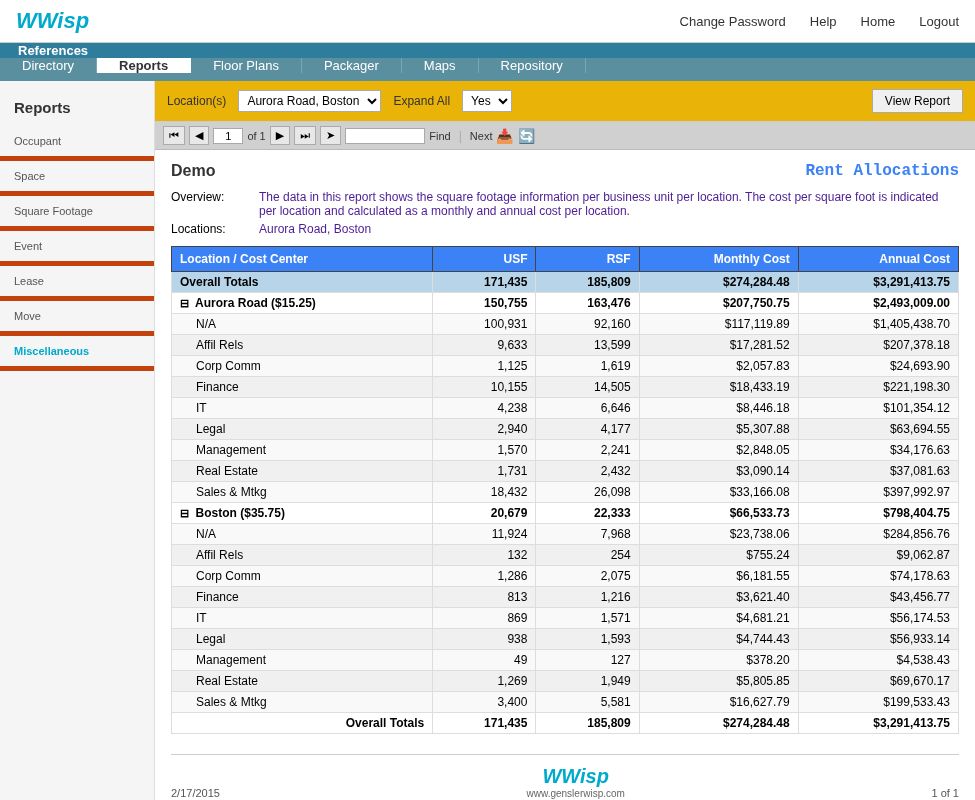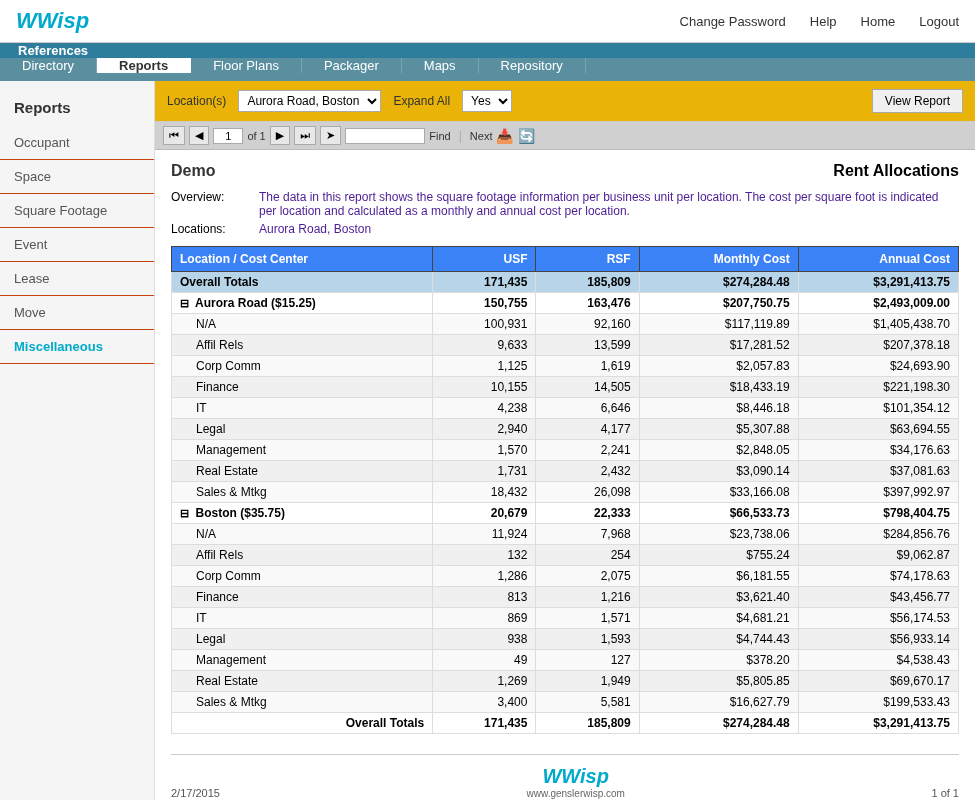--- a/index.html
+++ b/index.html
@@ -18,21 +18,21 @@
     .nav-tabs { display: flex; }
     .nav-tab { padding: 0 22px; display: flex; align-items: center; color: #fff; font-size: 13px; cursor: pointer; border-right: 1px solid rgba(255,255,255,0.2); }
     .nav-tab.active { background: #fff; color: #333; font-weight: bold; }
 
     
     .layout { display: flex; height: calc(800px - 76px); }
 
     
     .sidebar { width: 155px; background: #f5f5f5; border-right: 1px solid #ddd; flex-shrink: 0; padding-top: 8px; }
     .sidebar-title { padding: 10px 14px; font-size: 15px; font-weight: bold; color: #333; }
-    .sidebar-item { padding: 9px 14px; font-size: 13px; color: #555; cursor: pointer; border-bottom: 1px solid #c2410c; }
+    .sidebar-item { padding: 9px 14px; font-size: 11px; color: #555; cursor: pointer; border-bottom: 5px solid #c2410c; }
     .sidebar-item.highlight { color: #00aacc; font-weight: bold; }
 
     
     .main { flex: 1; overflow-y: auto; background: #fff; }
 
     
     .controls-bar { background: #eab308; padding: 8px 12px; display: flex; align-items: center; gap: 12px; border-bottom: 1px solid #ccc; }
     .controls-bar label { font-size: 12px; color: #333; }
     .controls-bar select { font-size: 12px; padding: 2px 4px; border: 1px solid #aaa; background: #fff; }
     .view-report-btn { margin-left: auto; padding: 4px 12px; background: #f0f0f0; border: 1px solid #aaa; font-size: 12px; cursor: pointer; }
@@ -43,21 +43,21 @@
     .toolbar-input { width: 30px; text-align: center; border: 1px solid #aaa; font-size: 11px; padding: 1px 2px; }
     .toolbar-text { font-size: 11px; color: #333; }
     .toolbar-search { width: 80px; border: 1px solid #aaa; font-size: 11px; padding: 1px 4px; }
     .toolbar-divider { margin: 0 4px; color: #aaa; }
     .toolbar-icon { font-size: 14px; cursor: pointer; color: #555; }
 
     
     .report-area { padding: 12px 16px; }
     .report-header { display: flex; justify-content: space-between; align-items: center; margin-bottom: 10px; }
     .report-title-left { font-size: 16px; font-weight: bold; color: #333; }
-    .report-title-right { font-size: 16px; font-weight: bold; color: #000000; }
+    .report-title-right { font-size: 16px; font-weight: bold; color: #3b82f6; font-family: Liberation Mono, monospace; }
 
     .overview-section { margin-bottom: 10px; font-size: 12px; }
     .overview-row { display: flex; gap: 8px; margin-bottom: 4px; }
     .overview-label { font-weight: normal; min-width: 80px; }
     .overview-value { color: #4c1d95; }
 
     
     .report-table { width: 100%; border-collapse: collapse; font-size: 12px; }
     .report-table thead tr th { background: #3b82f6; color: #fff; padding: 5px 8px; text-align: left; border: 1px solid #444; }
     .report-table thead tr th.num { text-align: right; }

